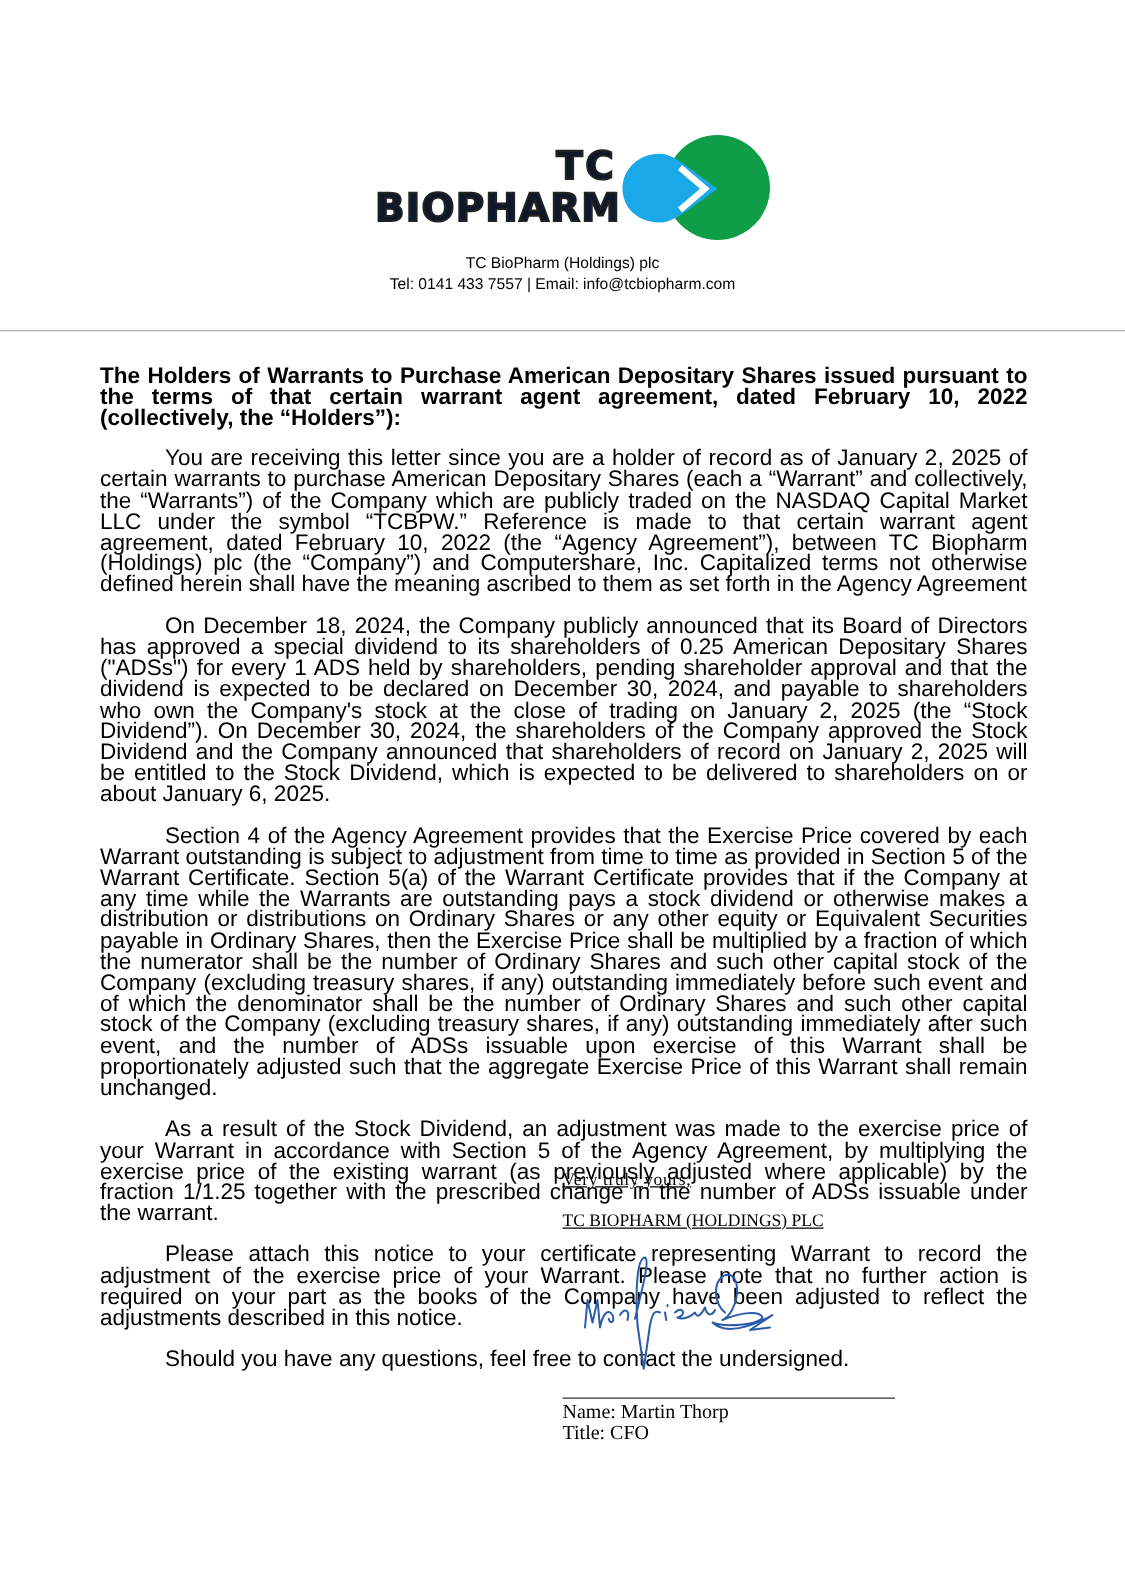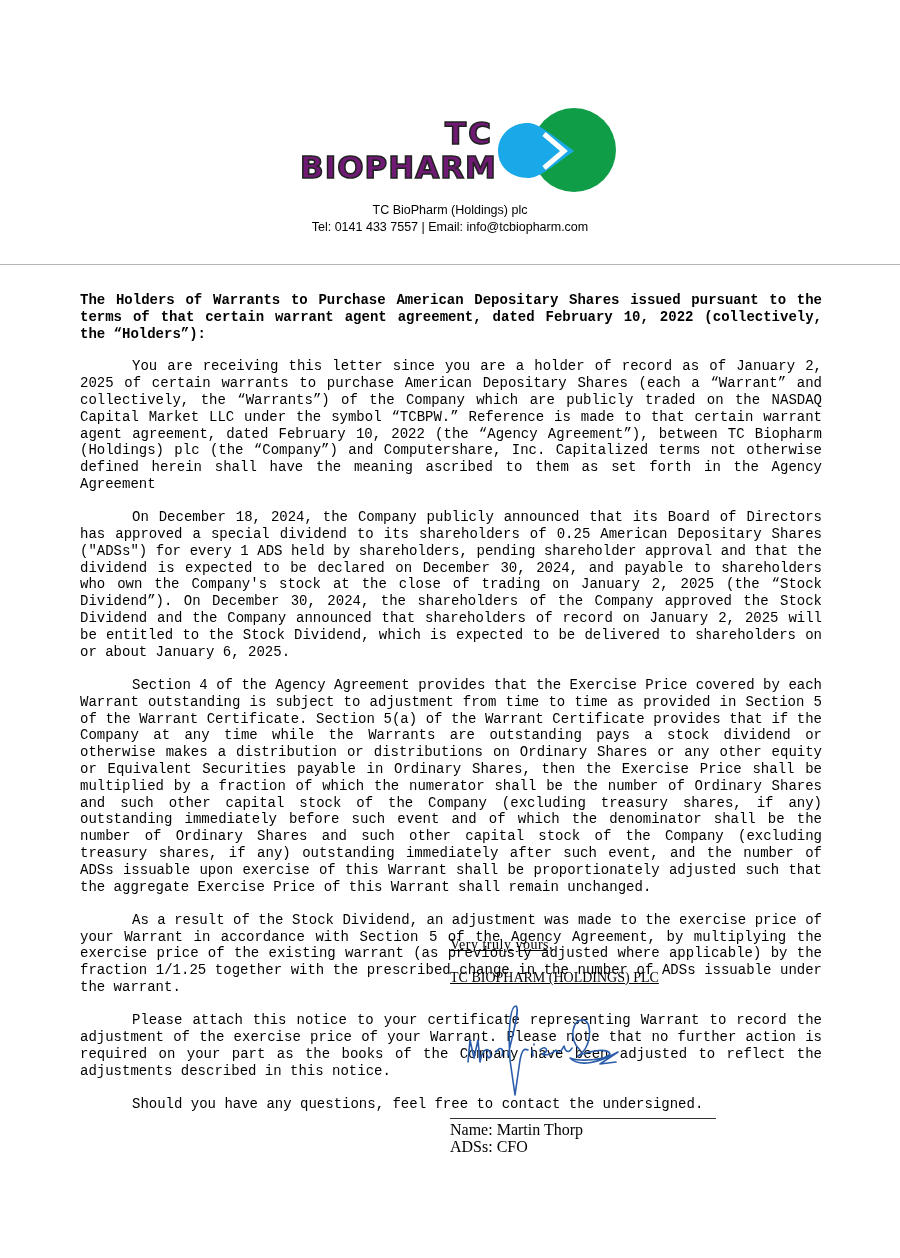--- a/index.html
+++ b/index.html
@@ -1,27 +1,27 @@
 <!DOCTYPE html>
 <html><head>
 <meta charset="utf-8">
 <style>
   html, body { margin: 0; padding: 0; background: #ffffff; }
   body { width: 900px; height: 1258px; position: relative; overflow: hidden; color: #000; }
   .logo { position: absolute; left: 298px; top: 106px; width: 325px; height: 88px; }
-  .logo-text { position: absolute; font-family: "DejaVu Sans", sans-serif; font-weight: bold; color: #701a75;
+  .logo-text { position: absolute; font-family: "DejaVu Sans", sans-serif; font-weight: bold; color: #0f172a;
     -webkit-text-stroke: 1.6px #222; letter-spacing: 2px; line-height: 1; }
   .logo-tc { left: 147px; top: 12px; font-size: 31px; }
   .logo-bio { left: 2px; top: 46px; font-size: 31px; letter-spacing: 1px; }
   .logo-svg { position: absolute; left: 198px; top: 0; }
   .header-info { position: absolute; left: 0; top: 202px; width: 900px; text-align: center;
     font-family: "Liberation Sans", sans-serif; font-size: 12.5px; line-height: 17px; }
   .divider { position: absolute; left: 0; top: 264px; width: 900px; height: 1px; background: #b5b5b5; }
   .body { position: absolute; left: 80px; top: 292px; width: 742px;
-    font-family: Liberation Mono, monospace; font-size: 14px; line-height: 16.8px; }
+    font-family: Liberation Sans, sans-serif; font-size: 18px; line-height: 16.8px; }
   .addressee { font-weight: bold; text-align: justify; margin: 0 0 16px 0; }
   .para { text-align: justify; text-indent: 52px; margin: 0 0 16.5px 0; }
   .closing { position: absolute; left: 450px; top: 936px; font-family: "Liberation Serif", serif; font-size: 14px; text-decoration: underline; }
   .closing div { line-height: 17px; }
   .sig { position: absolute; left: 460px; top: 1000px; }
   .sig-line { position: absolute; left: 450px; top: 1118px; width: 266px; height: 1px; background: #333; }
   .sig-block { position: absolute; left: 450px; top: 1121px; font-family: "Liberation Serif", serif; font-size: 16px; line-height: 17px; }
 </style>
 </head>
 <body>
@@ -66,14 +66,14 @@
     <path d="M48 55 C54 30 60 8 56 6 C50 6 48 30 50 60 L55 95 L60 60 C62 50 64 48 68 50"></path>
     <path d="M72 50 L73 56 M74 44 L74 45"></path>
     <path d="M80 50 C86 44 90 52 82 54 C86 56 92 54 96 50 C98 56 102 50 104 46 C106 54 110 52 112 48"></path>
     <path d="M120 50 C108 40 112 18 124 20 C134 24 130 50 118 56 C132 50 148 48 150 54 C146 60 120 62 110 58 C120 68 140 62 158 52 L140 64 L156 62"></path>
   </g>
 </svg>
 
 <div class="sig-line"></div>
 <div class="sig-block">
   <div>Name: Martin Thorp</div>
-  <div>ADSs: CFO</div>
+  <div>Title: CFO</div>
 </div>
 
 </body></html>

